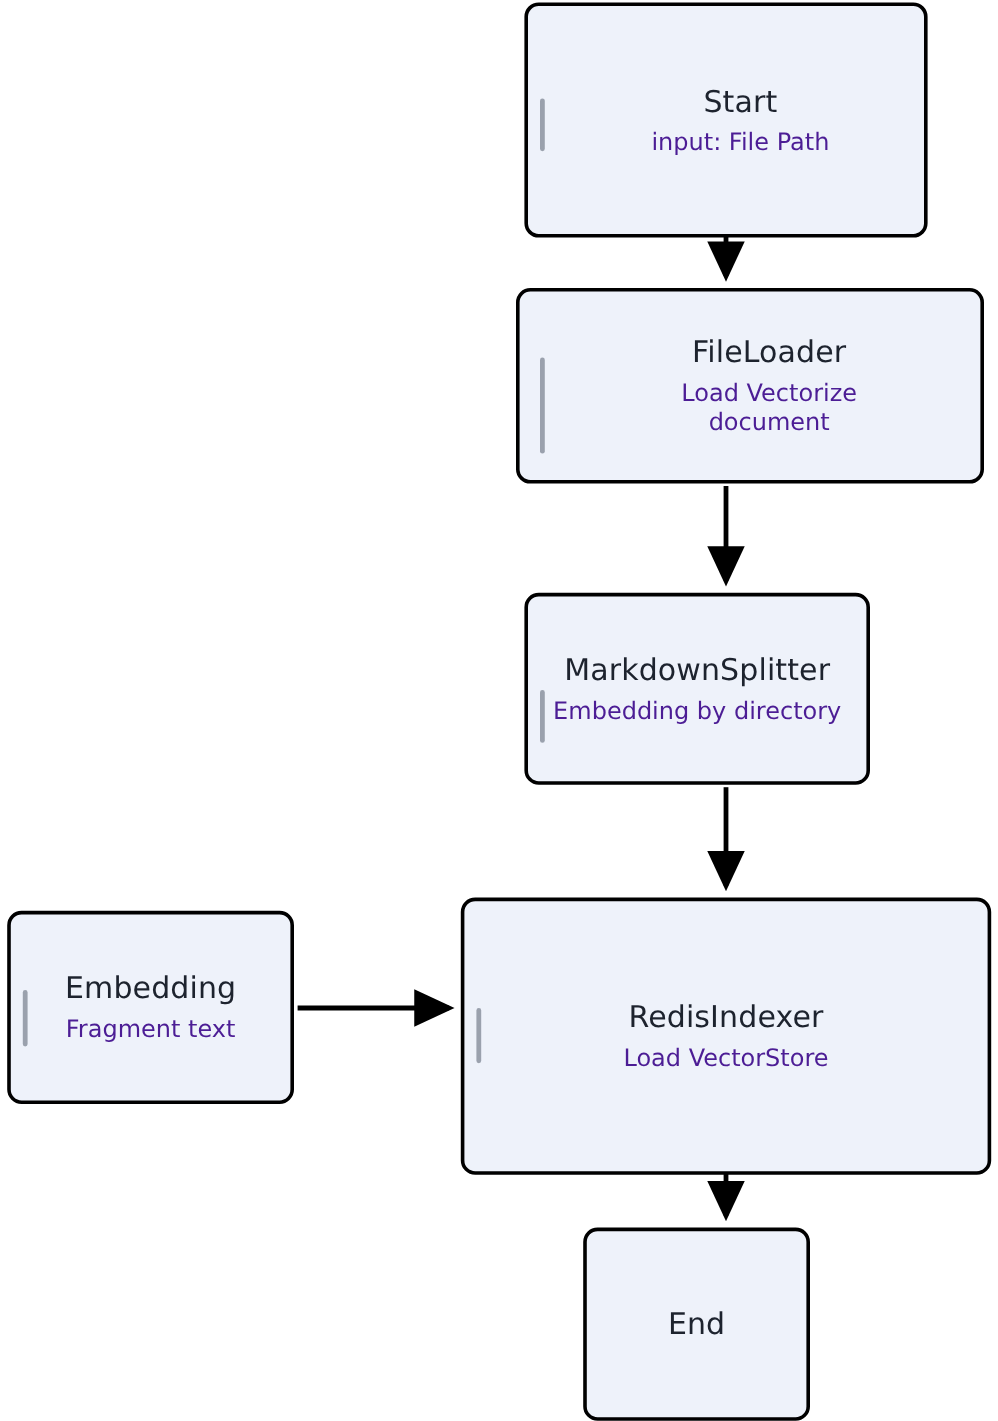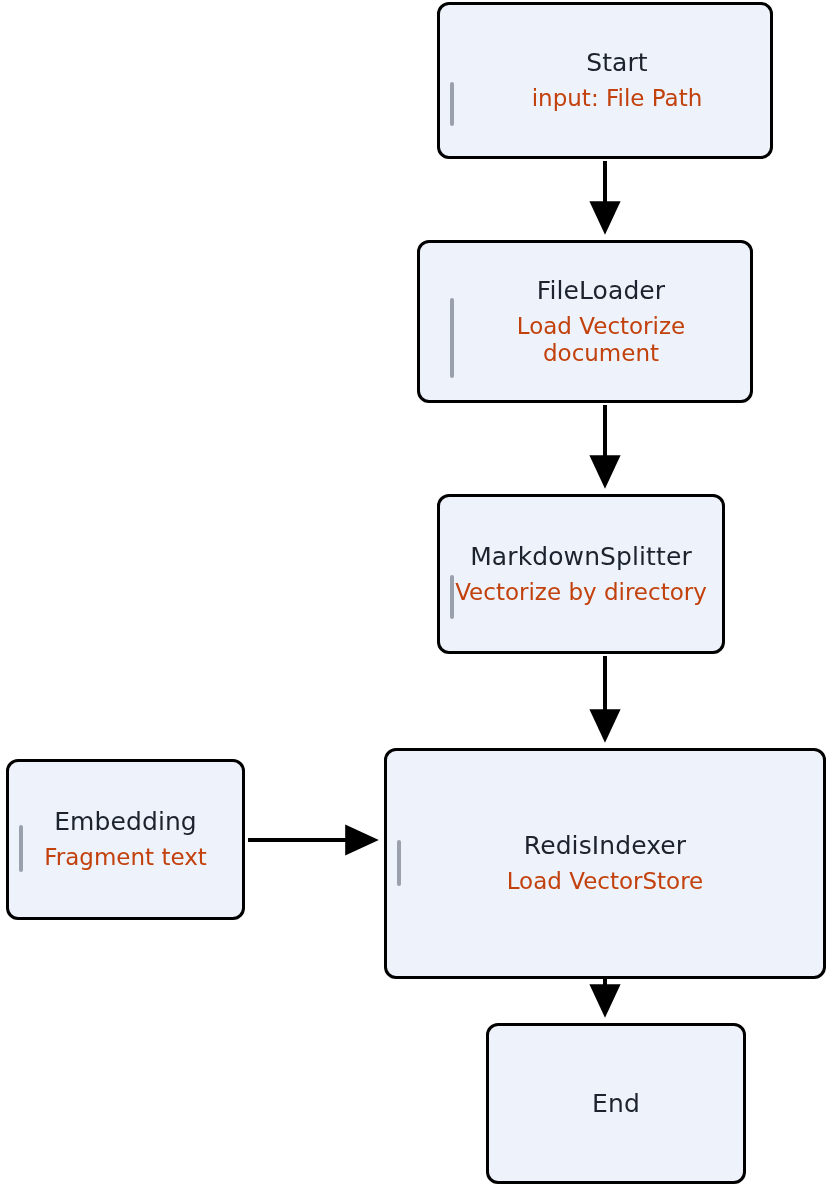--- a/index.html
+++ b/index.html
@@ -42,37 +42,37 @@
   }
   .node-title {
     color: #1d232e;
     font-size: 25px;
     line-height: 1.16;
     letter-spacing: 0.1px;
     padding: 0 14px;
     white-space: nowrap;
   }
   .node-sub {
-    color: #c2410c;
-    font-size: 23px;
+    color: #4c1d95;
+    font-size: 20px;
     line-height: 1.18;
     padding: 0 10px;
     margin-top: 8px;
   }
   .node.no-sub .node-title {
     margin-top: 0;
   }
 
   
-  #node-start      { left: 437px; top: 2px;    width: 336px; height: 157px; padding-left: 24px; }
-  #node-fileloader { left: 417px; top: 240px;  width: 336px; height: 163px; padding-left: 32px; }
+  #node-start      { left: 437px; top: 2px;    width: 336px; height: 196px; padding-left: 24px; }
+  #node-fileloader { left: 430px; top: 240px;  width: 390px; height: 163px; padding-left: 32px; }
   #node-splitter   { left: 437px; top: 494px;  width: 288px; height: 160px; }
   #node-redis      { left: 384px; top: 748px;  width: 442px; height: 231px; }
   #node-embedding  { left: 6px;   top: 759px;  width: 239px; height: 161px; text-align: center; }
-  #node-end        { left: 486px; top: 1023px; width: 260px; height: 161px; text-align: center; }
+  #node-end        { left: 486px; top: 1023px; width: 189px; height: 161px; text-align: center; }
 
   
   .accent-abs {
     position: absolute;
     width: 4px;
     border-radius: 2px;
     background: #9aa1ad;
   }
 </style>
 </head>
@@ -105,21 +105,21 @@
   <div class="accent-abs" style="left:450px; top:82px; height:44px;"></div>
 
   <div class="node" id="node-fileloader">
     <div class="node-title">FileLoader</div>
     <div class="node-sub" style="max-width:250px;">Load Vectorize document</div>
   </div>
   <div class="accent-abs" style="left:450px; top:298px; height:80px;"></div>
 
   <div class="node" id="node-splitter">
     <div class="node-title">MarkdownSplitter</div>
-    <div class="node-sub">Vectorize by directory</div>
+    <div class="node-sub">Embedding by directory</div>
   </div>
   <div class="accent-abs" style="left:450px; top:575px; height:44px;"></div>
 
   <div class="node" id="node-redis">
     <div class="node-title">RedisIndexer</div>
     <div class="node-sub">Load VectorStore</div>
   </div>
   <div class="accent-abs" style="left:397px; top:840px; height:46px;"></div>
 
   <div class="node" id="node-embedding">

